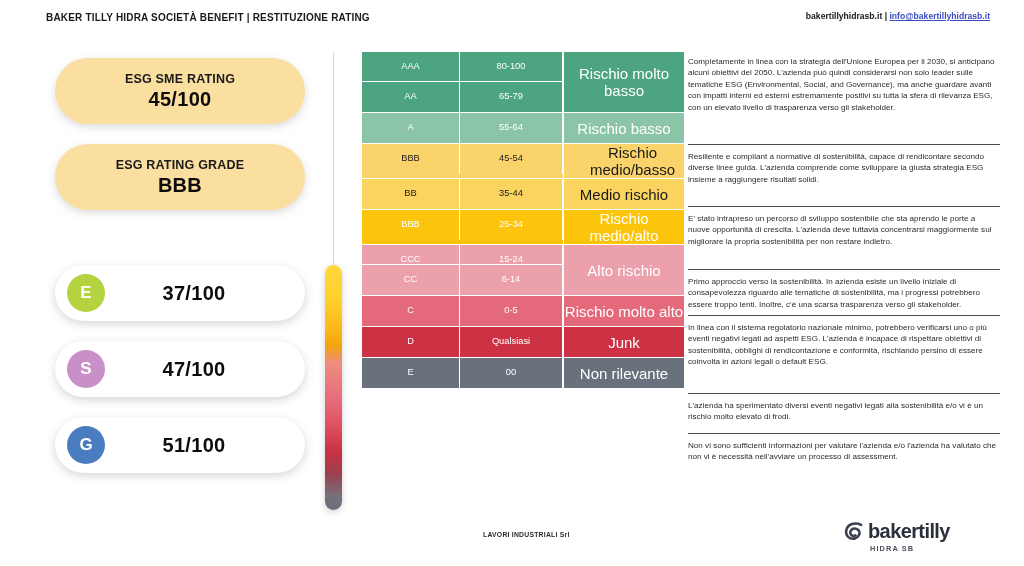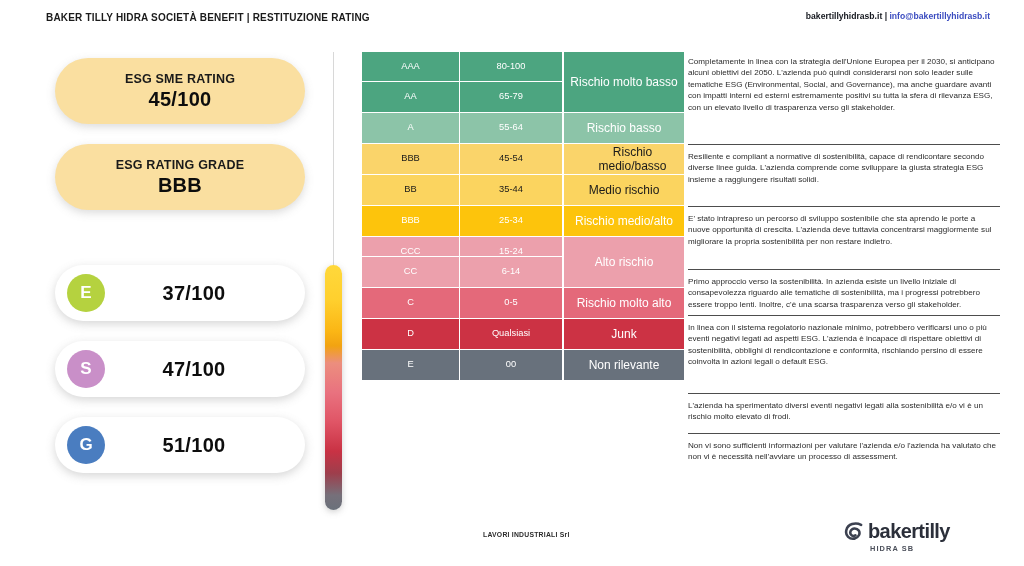--- a/index.html
+++ b/index.html
@@ -15,21 +15,21 @@
   .header { position: absolute; top: 10px; left: 0; width: 1024px; height: 22px; }
   .hdr-left {
     position: absolute; left: 46px; top: 2px;
     font-size: 10px; font-weight: bold; letter-spacing: .18px;
     color: #1b1b1b; white-space: nowrap;
   }
   .hdr-right {
     position: absolute; right: 34px; top: 1px;
     font-size: 8.6px; font-weight: bold; color: #15181f; white-space: nowrap;
   }
-  .hdr-right .mail { color: #3b4cc0; }
+  .hdr-right .mail { color: #3b4cc0; text-decoration: underline; }
   .hdr-right .sep { color: #15181f; font-weight: bold; }
 
   
   .left-col { position: absolute; left: 55px; top: 58px; width: 250px; }
 
   .pill-card {
     position: relative; width: 250px; border-radius: 34px;
     background: #FADFA0; text-align: center;
     box-shadow: 0 3px 9px rgba(120,120,120,.26);
     display: flex; flex-direction: column; align-items: center; justify-content: center;
@@ -84,21 +84,21 @@
     font-size: 9.3px; text-align: center; line-height: 1.2;
   }
   .c-grade { width: 98px; border-right: 1px solid #ffffff; }
   .c-range { width: 103px; border-right: 1px solid #ffffff; }
 
   
   .group { position: relative; display: flex; }
   .group .gl { width: 201px; }
   .group .gr {
     width: 121px; display: flex; align-items: center; justify-content: center;
-    font-size: 12px; text-align: center;
+    font-size: 15px; text-align: center;
   }
 
   
   .desc-col { position: absolute; left: 688px; top: 52px; width: 312px; }
   .desc-block {
     position: relative; border-top: 1.6px solid #4d4d4d;
     padding: 6px 2px 5px 0;
     font-size: 8.1px; line-height: 1.42; color: #2b2b2b; text-align: left;
   }
   .desc-block:first-child { border-top: none; padding-top: 4px; }

